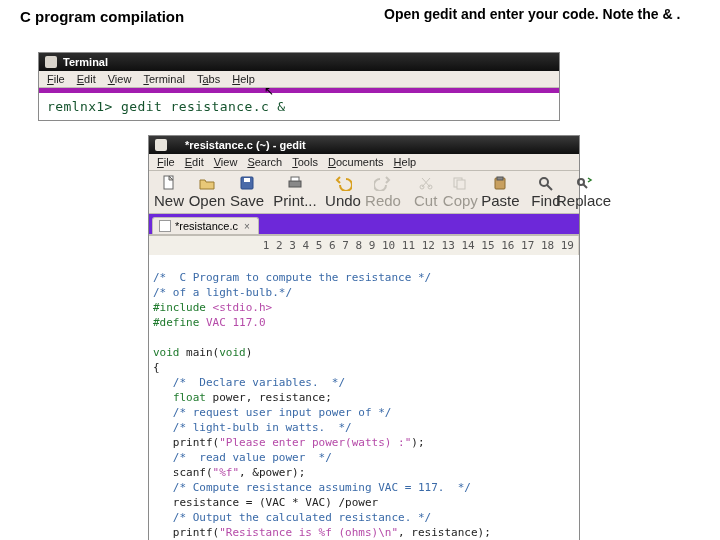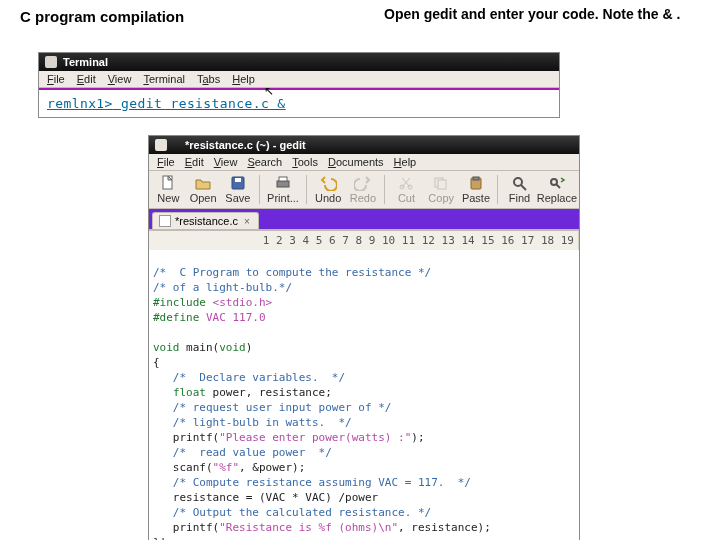--- a/index.html
+++ b/index.html
@@ -69,24 +69,23 @@
   .term .menu-item {
     font-size: 11px;
     color: #222;
   }
   .term .menu-item .u { text-decoration: underline; }
   .term .termline {
     background: #fff;
     font-family: "DejaVu Sans Mono", monospace;
     font-size: 13px;
     padding: 6px 8px;
-    color: #0369a1;
+    color: #14532d;
     letter-spacing: .4px;
-    border-top: 2px solid #a21caf;
-    text-decoration: underline;
+    border-top: 5px solid #a21caf;
   }
   .cursor-arrow {
     position:absolute;
     font-size:12px;
     color:#000;
   }
 
   
   .gedit {
     position: absolute;
@@ -126,21 +125,21 @@
     border-bottom: 1px solid #c0bcb4;
     background: #efeae4;
   }
   .tbtn {
     width: 34px;
     display: flex;
     flex-direction: column;
     align-items: center;
     gap: 1px;
     padding: 2px 1px;
-    font-size: 11px;
+    font-size: 15px;
     color: #333;
   }
   .tbtn.disabled { color: #9c9890; }
   .vsep {
     width: 1px;
     background: #c0bcb4;
     margin: 2px 2px;
   }
   .icn {
     width: 18px; height: 16px;

